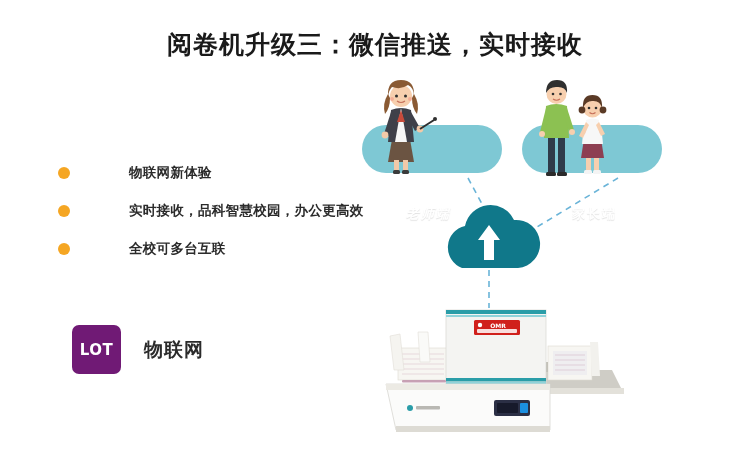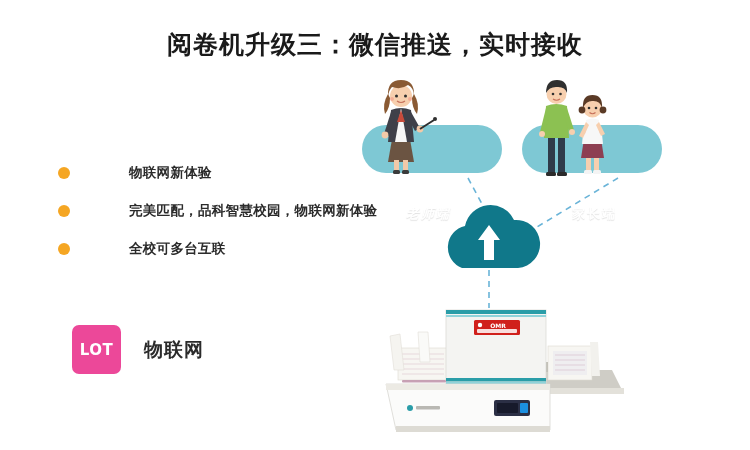--- a/index.html
+++ b/index.html
@@ -52,21 +52,21 @@
 
   
   .iot-wrap {
     position:absolute;
     left:72px; top:325px;
     display:flex;
     align-items:center;
   }
   .iot-badge {
     width:49px; height:49px;
-    background:#ec4899;
+    background:#701a75;
     border-radius:7px;
     display:flex;
     align-items:center;
     justify-content:center;
     color:#ffffff;
     font-size:15px;
     font-weight:bold;
     letter-spacing:.5px;
   }
   .iot-label {
@@ -105,21 +105,21 @@
 
 <div class="bullets">
 
   <div class="bullet-row">
     <span class="bullet-dot"></span>
     <span class="bullet-text">物联网新体验</span>
   </div>
 
   <div class="bullet-row">
     <span class="bullet-dot"></span>
-    <span class="bullet-text">完美匹配，品科智慧校园，物联网新体验</span>
+    <span class="bullet-text">实时接收，品科智慧校园，办公更高效</span>
   </div>
 
 
   <div class="bullet-row">
     <span class="bullet-dot"></span>
     <span class="bullet-text">全校可多台互联</span>
   </div>
 
 </div>
 

